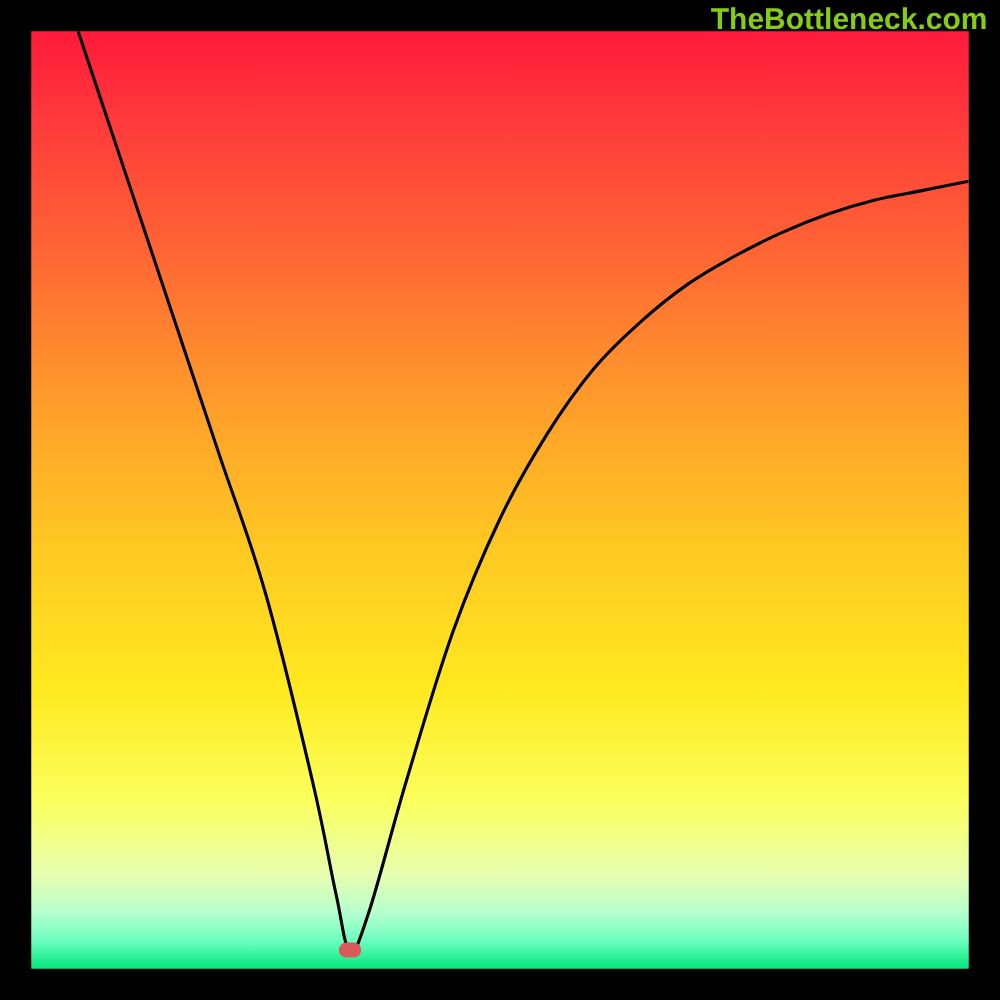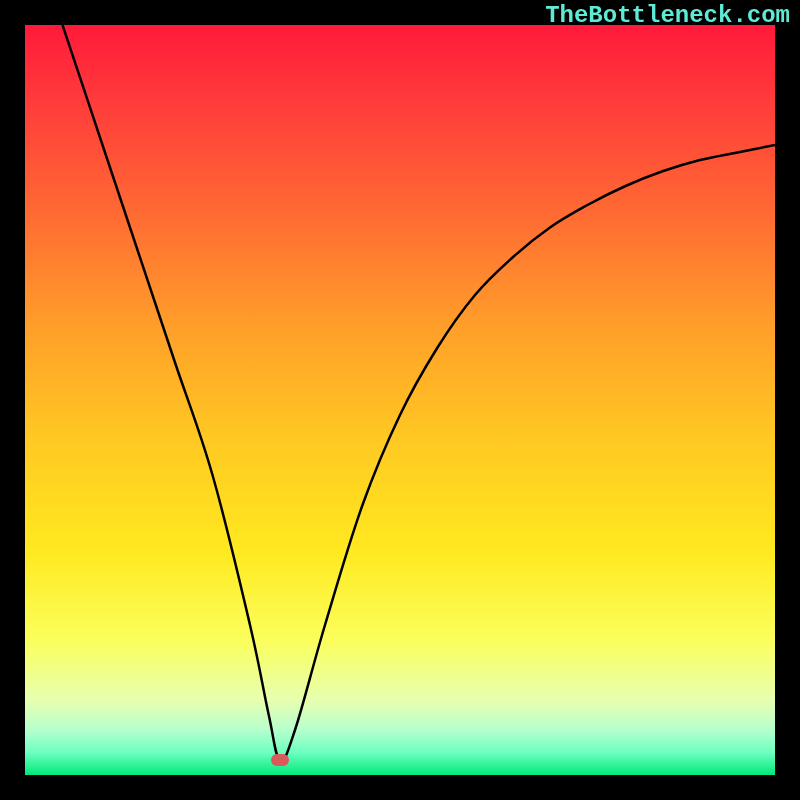--- a/index.html
+++ b/index.html
@@ -10,25 +10,24 @@
     position: relative;
     width: 800px;
     height: 800px;
     background: #000;
   }
 
   .watermark {
     position: absolute;
     top: 2px;
     right: 10px;
-    color: #5eead4;
+    color: #84cc16;
     font-size: 24px;
     font-weight: bold;
     z-index: 5;
-    font-family: Liberation Mono, monospace;
   }
 
   .plot {
     position: absolute;
     left: 25px;
     top: 25px;
     width: 750px;
     height: 750px;
     background: linear-gradient(to bottom,
       #ff1a3a 0%,

